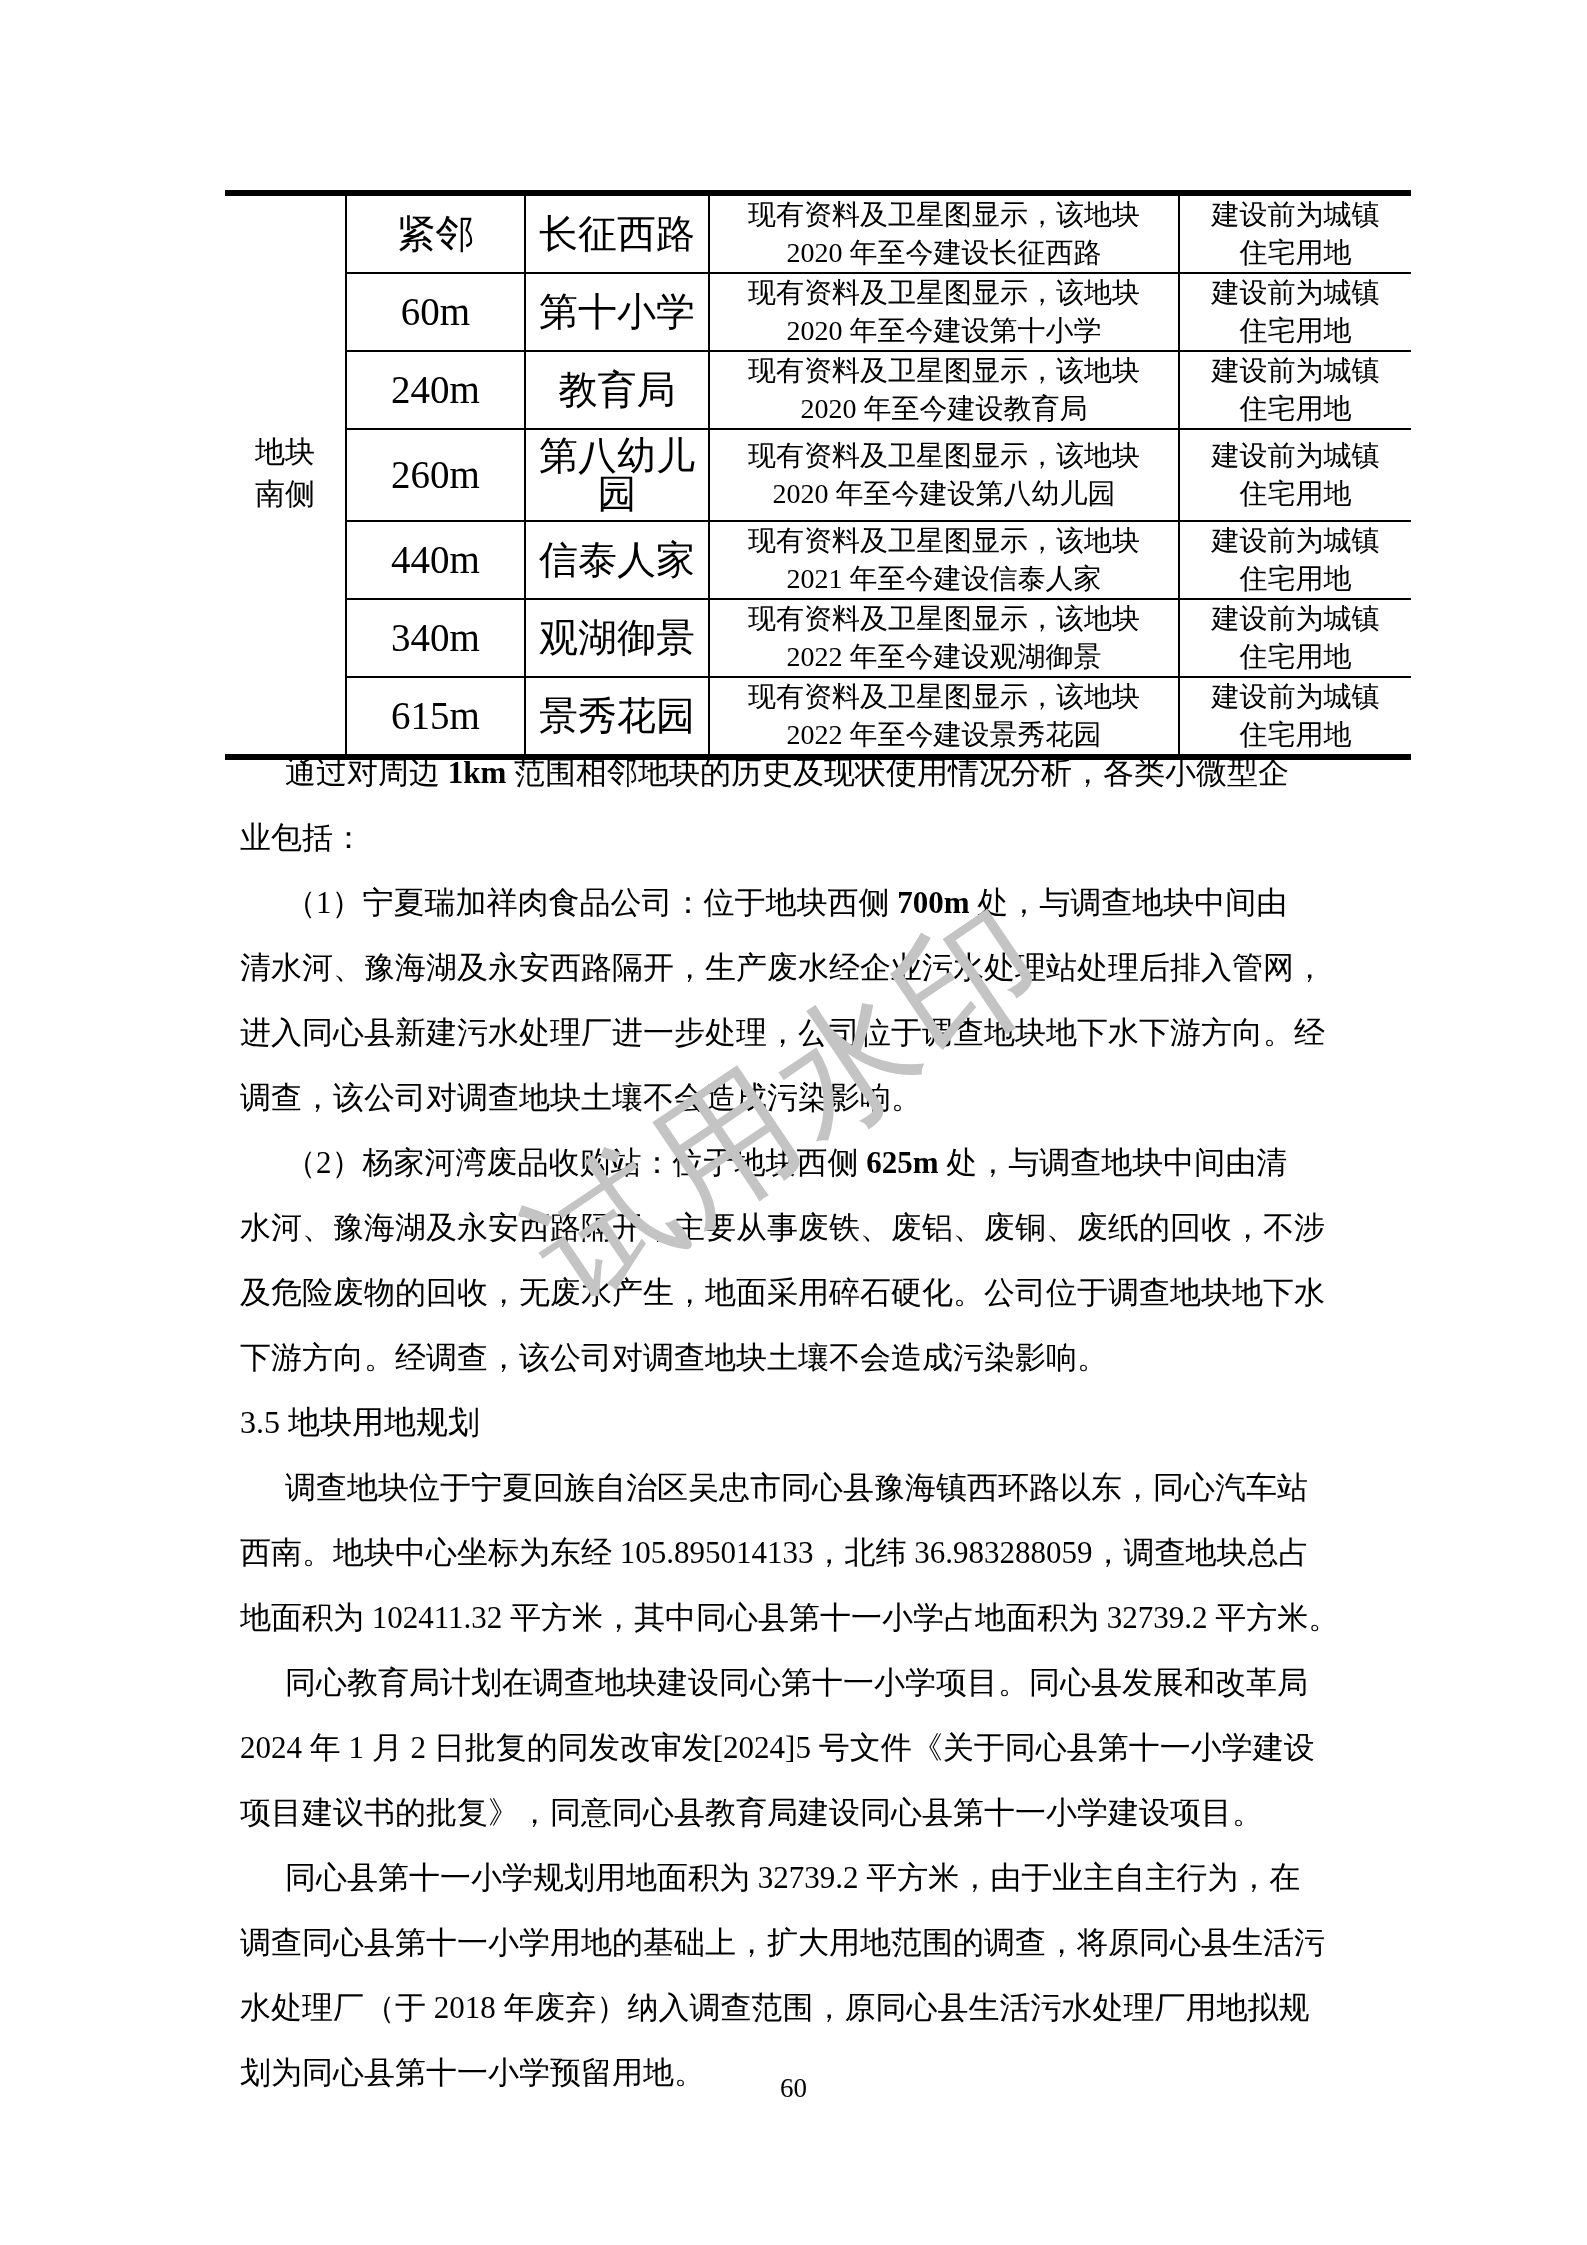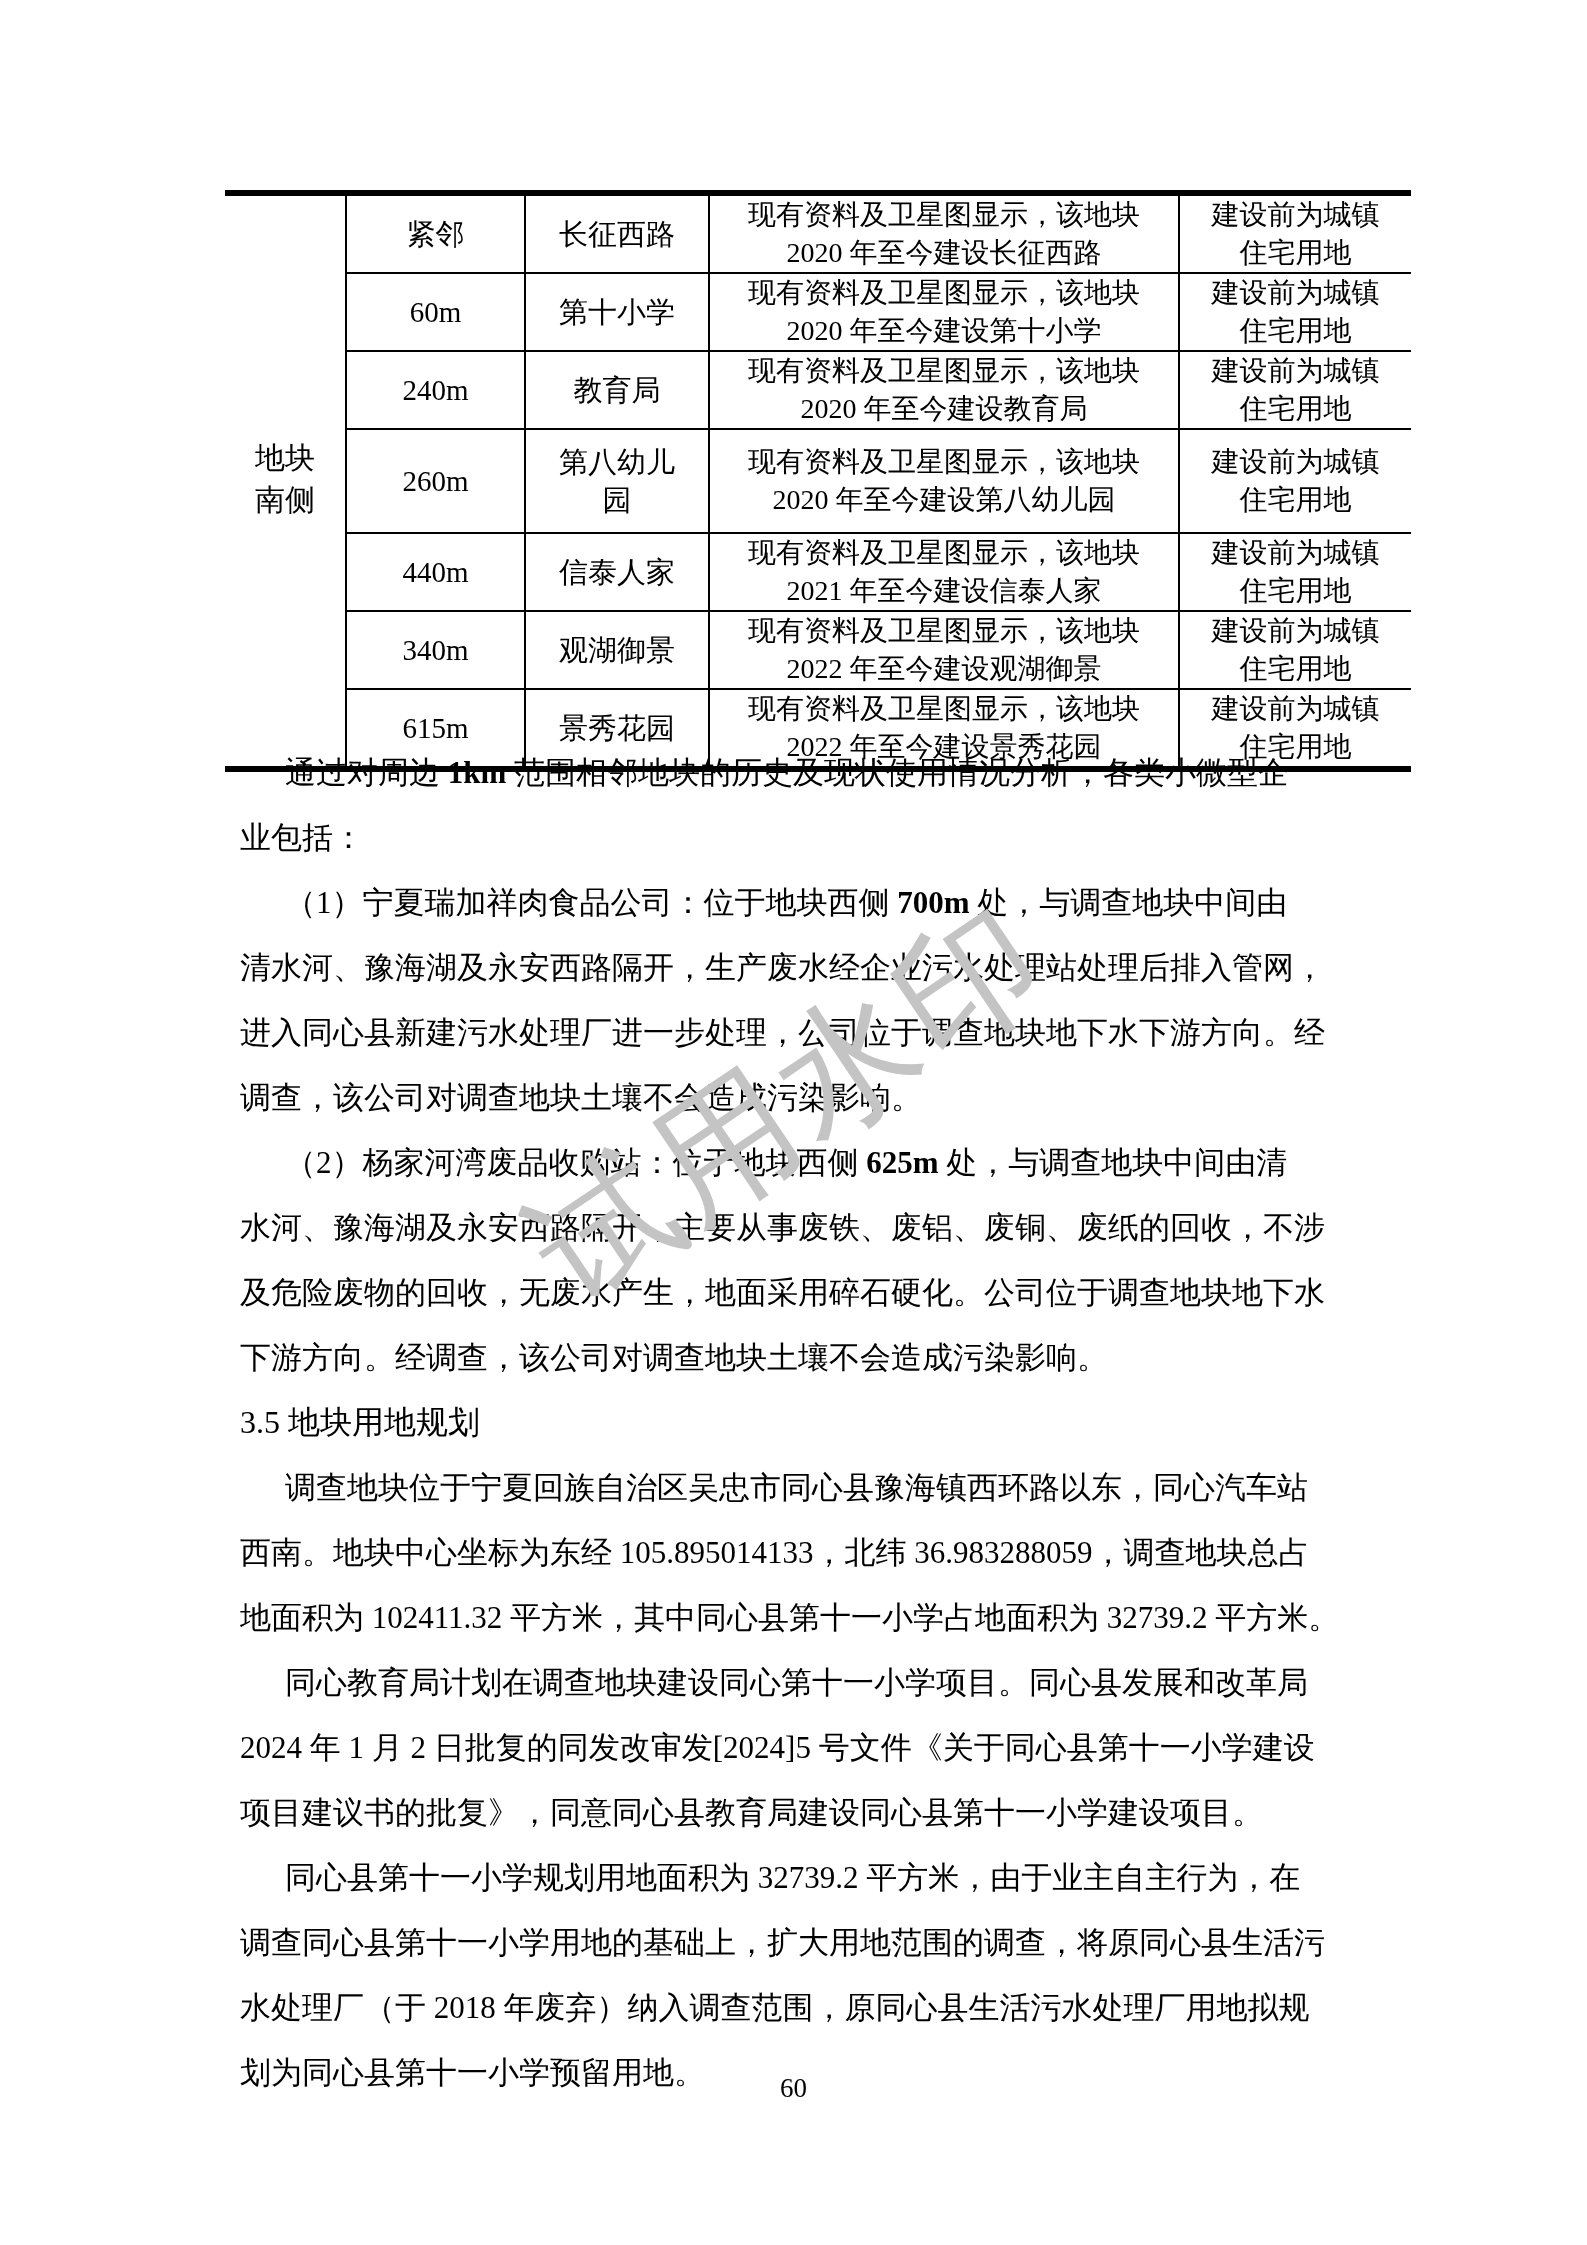--- a/index.html
+++ b/index.html
@@ -15,21 +15,21 @@
     border-collapse:collapse; table-layout:fixed;
     border-top:6px solid #000; border-bottom:6px solid #000;
   }
   .doc-table td {
     border-left:2px solid #000; border-top:2px solid #000;
     text-align:center; vertical-align:middle; padding:0 4px;
     overflow:hidden;
   }
   .doc-table tr.r0 td { border-top:none; }
   .doc-table td.col-header { border-left:none; border-top:none; font-size:30px; line-height:42px;font-family:Liberation Mono, monospace; }
-  .col-distance, .col-name { font-size:29px; line-height:38px; }
+  .col-distance, .col-name { font-size:39px; line-height:38px; }
   .col-desc, .col-usage { font-size:28px; line-height:38px; }
   .blk { display:block; }
 
   
   .bodytext { position:absolute; left:240px; top:740px; width:1120px; }
   .line { height:65px; line-height:65px; font-size:31px; white-space:nowrap; }
   .line.indent { padding-left:45px; }
   .line.heading { font-weight:normal; font-size:32px; }
   .numb { font-weight:bold; }
 
@@ -85,21 +85,21 @@
     <td class="col-name">教育局</td>
     <td class="col-desc">
       <span class="blk">现有资料及卫星图显示，该地块</span>
       <span class="blk">2020 年至今建设教育局</span>
     </td>
     <td class="col-usage">
       <span class="blk">建设前为城镇</span>
       <span class="blk">住宅用地</span>
     </td>
   </tr>
-  <tr style="height:104px">
+  <tr style="height:92px">
     <td class="col-distance">260m</td>
     <td class="col-name">
       <span class="blk">第八幼儿</span>
       <span class="blk">园</span>
     </td>
     <td class="col-desc">
       <span class="blk">现有资料及卫星图显示，该地块</span>
       <span class="blk">2020 年至今建设第八幼儿园</span>
     </td>
     <td class="col-usage">

